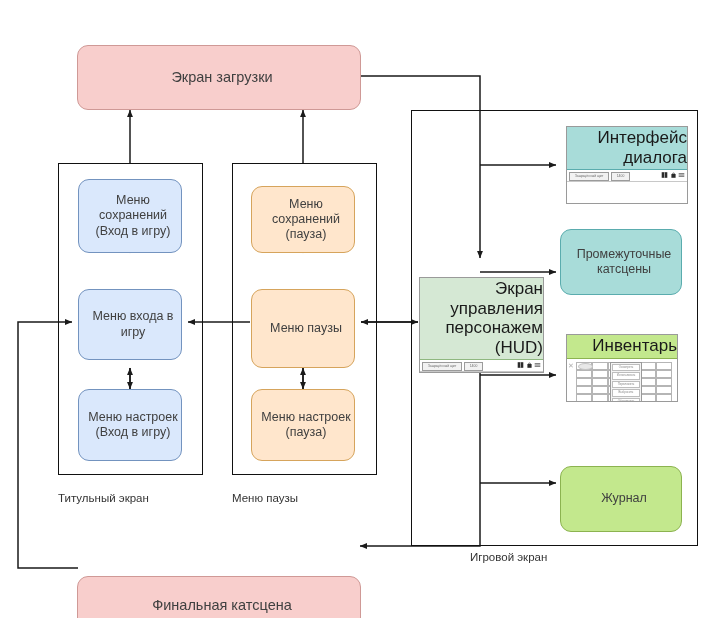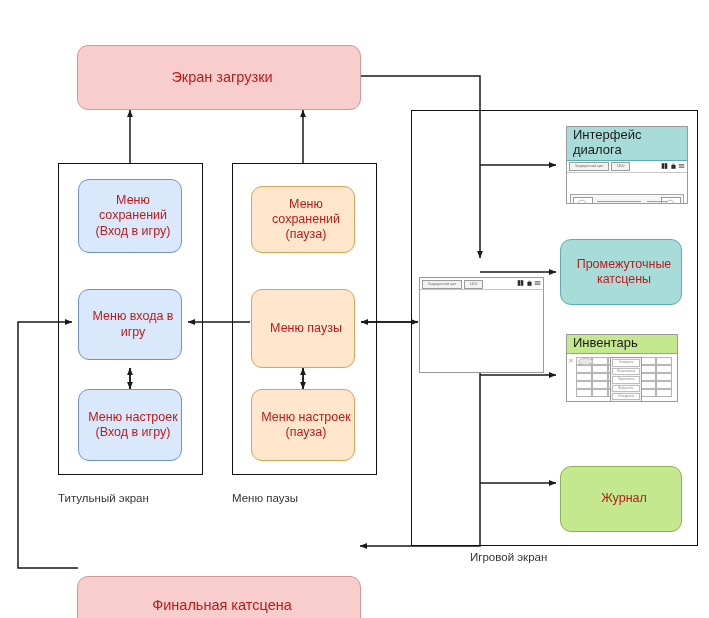--- a/index.html
+++ b/index.html
@@ -26,21 +26,21 @@
     pointer-events: none;
   }
   .node {
     position: absolute;
     box-sizing: border-box;
     display: flex;
     align-items: center;
     justify-content: center;
     text-align: center;
     line-height: 1.22;
-    color: #b91c1c;
+    color: #404040;
     z-index: 3;
     padding-left: 6px;
   }
   .rounded {
     border-radius: 11px;
   }
   .pink {
     background: #f8cecc;
     border: 1.4px solid #cf9996;
   }
@@ -80,22 +80,22 @@
     position: absolute;
     box-sizing: border-box;
     border: 1.1px solid #9a9a9a;
     background: #ffffff;
     z-index: 3;
     overflow: hidden;
   }
   .panel-title {
     box-sizing: border-box;
     width: 100%;
-    text-align: left;
-    font-size: 13px;
+    text-align: right;
+    font-size: 17px;
     color: #1a1a1a;
     padding: 1px 0 2px 6px;
     border-bottom: 1px solid #9a9a9a;
     line-height: 1.15;
   }
   .title-teal { background: #a8dcd9; border-color: #5aacae; }
   .title-greenlt { background: #d5e8d4; border-color: #8fb880; }
   .title-lime { background: #c3e88d; border-color: #8cb350; }
   .panel-body {
     position: relative;
@@ -291,20 +291,21 @@
 
   <div class="node rounded orange" style="left:251px; top:186px; width:104px; height:67px; font-size:12.5px; white-space:pre-line;">Меню сохранений
 (пауза)</div>
 
   <div class="node rounded orange" style="left:251px; top:289px; width:104px; height:79px; font-size:12.5px;">Меню паузы</div>
 
   <div class="node rounded orange" style="left:251px; top:389px; width:104px; height:72px; font-size:12.5px; white-space:pre-line;">Меню настроек
 (пауза)</div>
 
   <div class="panel" style="left:419px; top:277px; width:125px; height:96px;">
+    <div class="panel-title title-greenlt">Экран управления персонажем (HUD)</div>
     <div class="panel-body" style="height:68px;">
       <div class="topbar">
         <div class="chip" style="left:2px; width:38px;">Защищённый щит</div>
         <div class="chip" style="left:44px; width:17px;">1400</div>
         <div class="hudicons">
           <svg class="hud-ic" viewBox="0 0 10 10">
             <rect x="1" y="1" width="8" height="8" fill="#2b2b2b"></rect>
             <line x1="5" y1="1" x2="5" y2="9" stroke="#ffffff" stroke-width="0.8"></line>
           </svg>
           <svg class="hud-ic" viewBox="0 0 10 10">
@@ -364,21 +365,21 @@
         <div class="dlgline" style="left:26px; top:6px; width:44px;"></div>
         <div class="dlgline" style="left:76px; top:6px; width:20px;"></div>
         <div class="dlgline" style="left:26px; top:10px; width:70px;"></div>
         <div class="dlgbtn" style="left:27px; width:24px;">Ответ 1</div>
         <div class="dlgbtn" style="left:55px; width:24px;">Ответ 2</div>
         <div class="dlgbtn" style="left:83px; width:26px;">Продолжить</div>
       </div>
     </div>
   </div>
 
-  <div class="node rounded teal" style="left:560px; top:239px; width:122px; height:66px; font-size:12.5px;">Промежуточные катсцены</div>
+  <div class="node rounded teal" style="left:560px; top:229px; width:122px; height:66px; font-size:12.5px;">Промежуточные катсцены</div>
 
   <div class="panel" style="left:566px; top:334px; width:112px; height:68px;">
     <div class="panel-title title-lime">Инвентарь</div>
     <div class="panel-body" style="height:51px;">
       <div class="invx">✕</div>
       <div class="grid">
         <div class="cell"></div>
         <div class="cell"></div>
         <div class="cell"></div>
         <div class="cell"></div>

